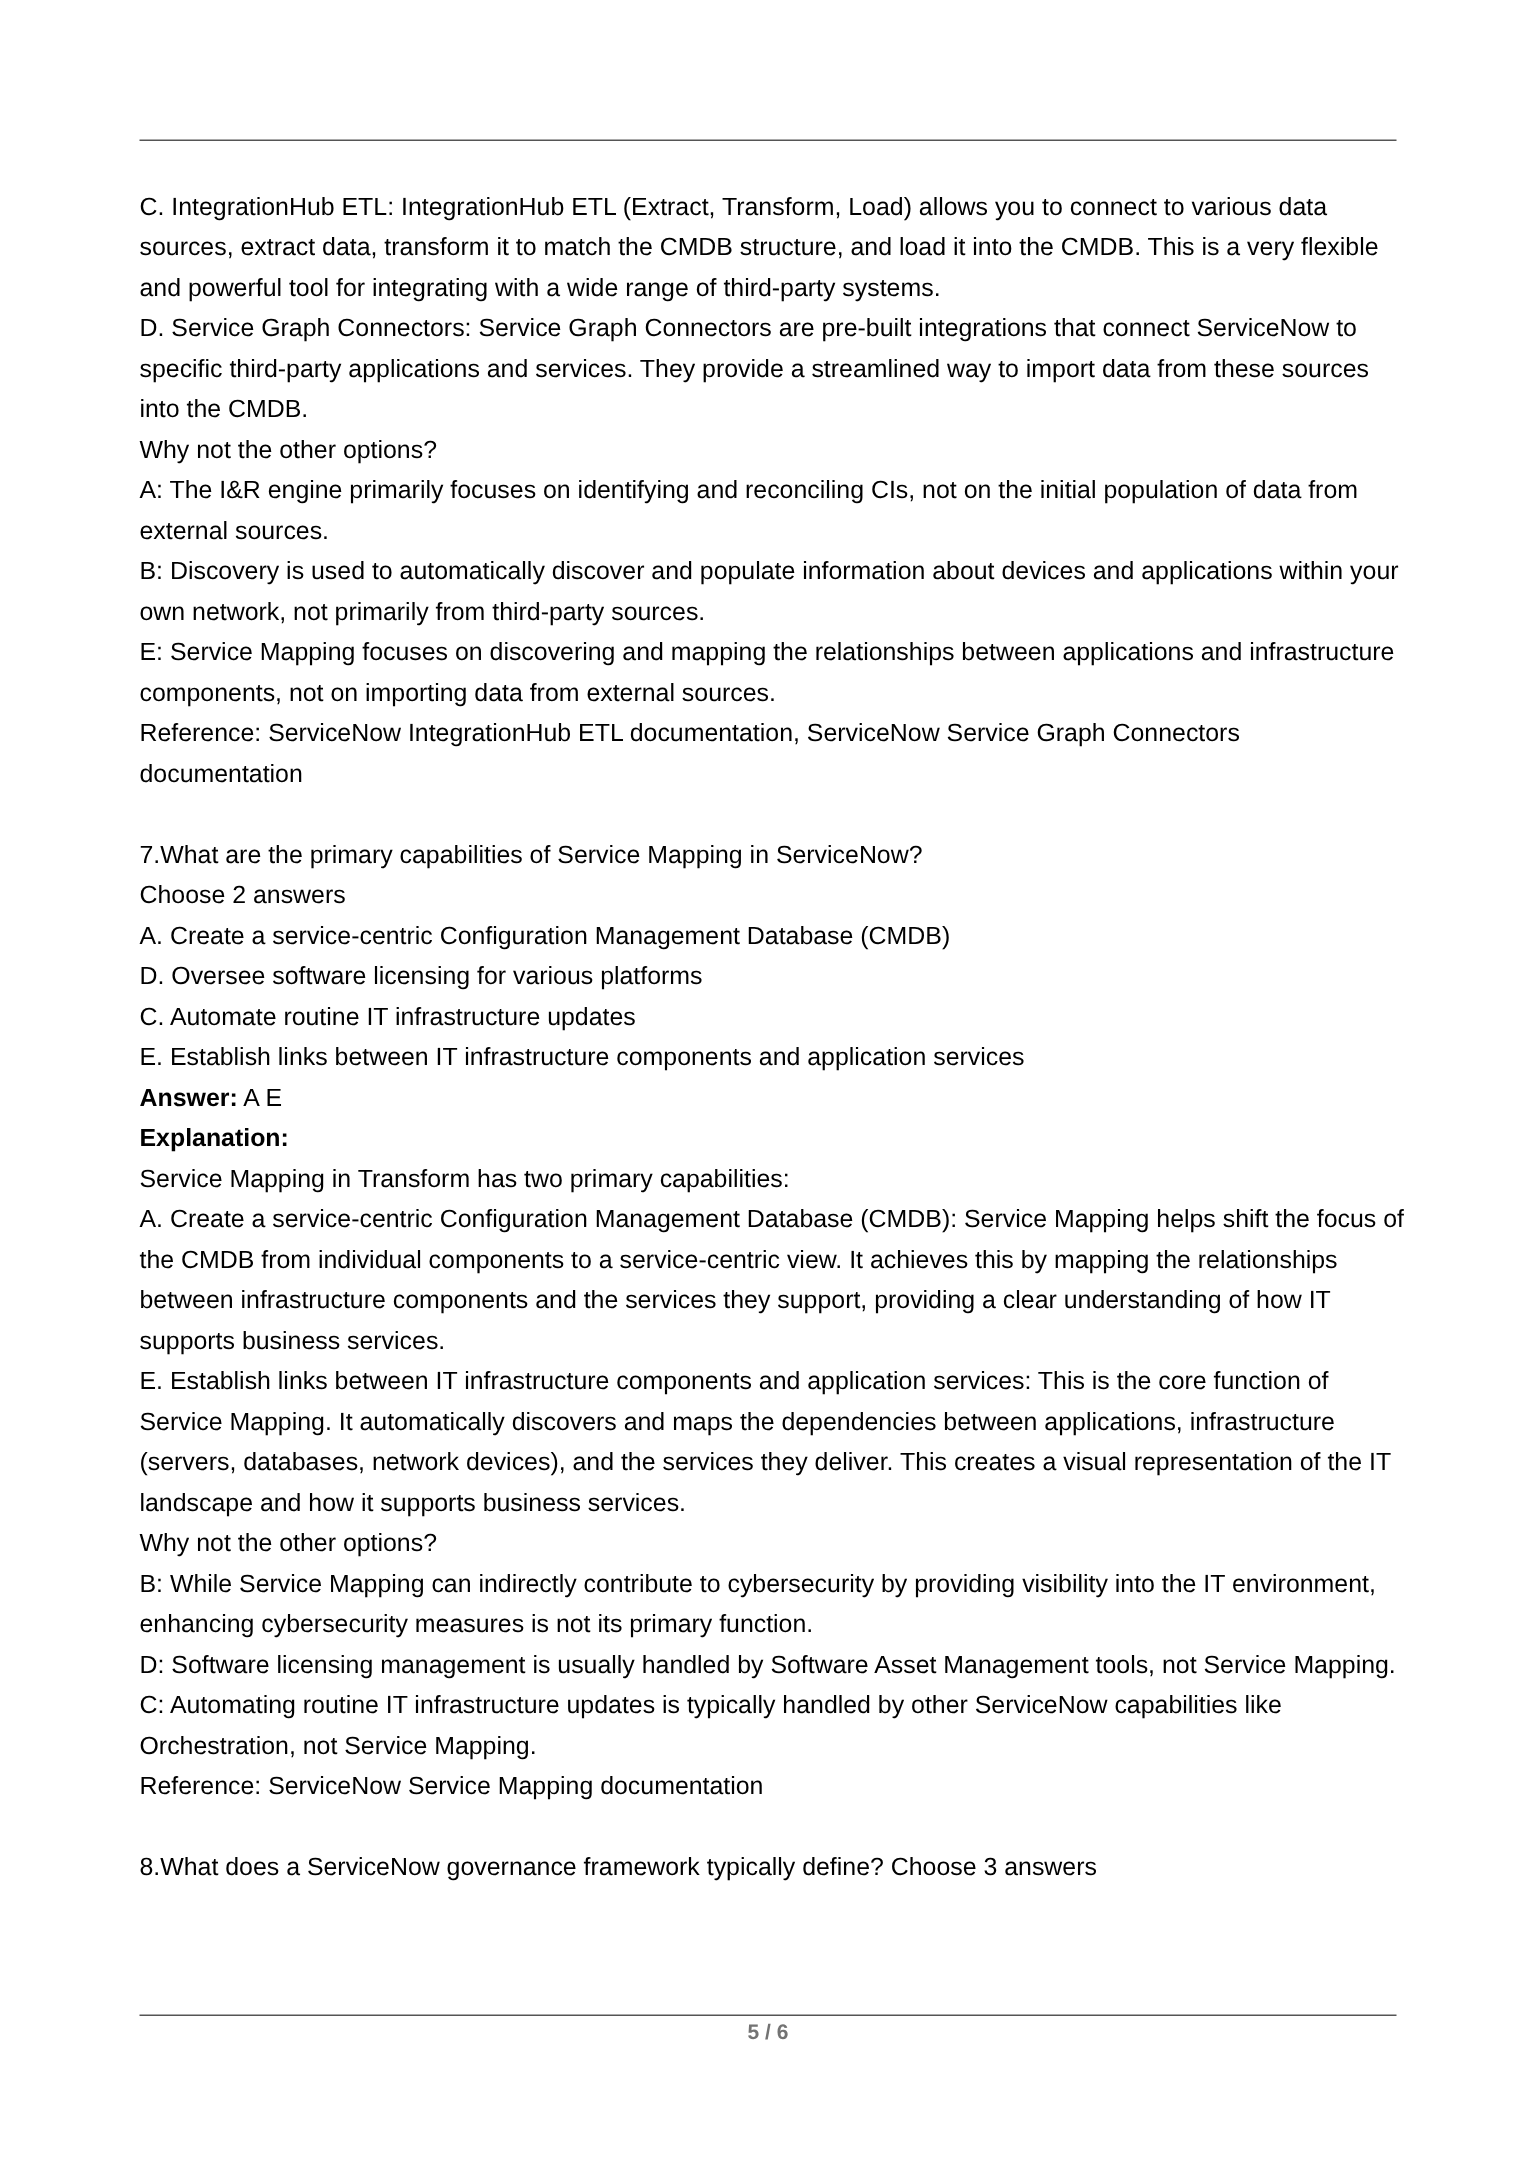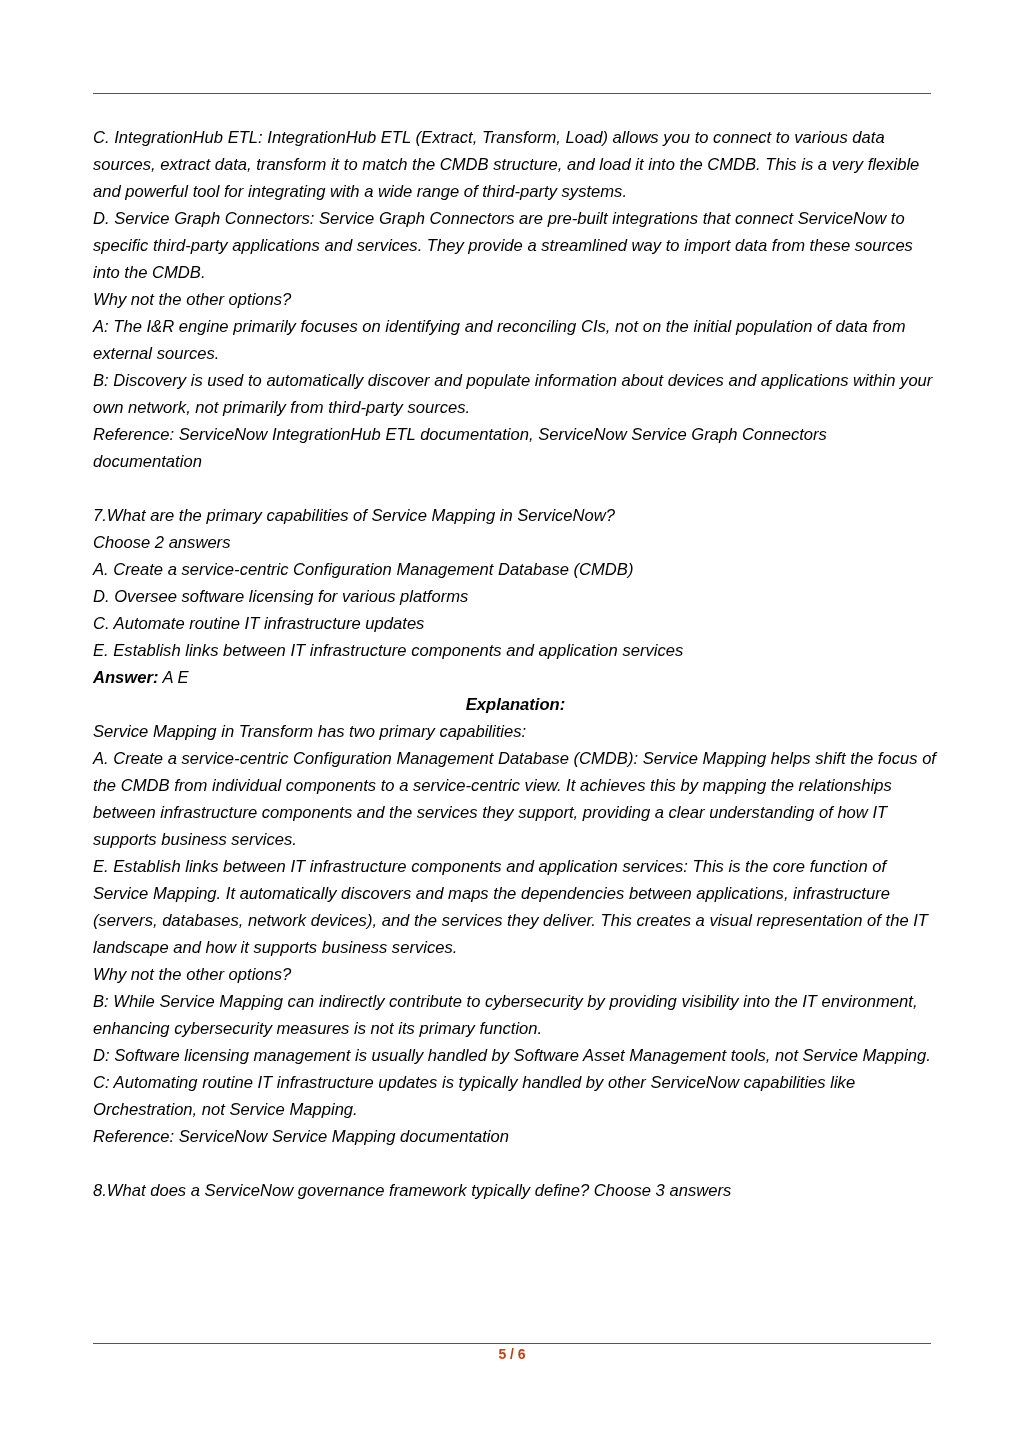--- a/index.html
+++ b/index.html
@@ -3,38 +3,39 @@
 <meta charset="utf-8">
 <style>
   html, body { margin: 0; padding: 0; background: #ffffff; }
   body { width: 1024px; height: 1448px; position: relative; overflow: hidden;
          font-family: "Liberation Sans", sans-serif; color: #000; }
   .rule { position: absolute; left: 93px; width: 838px; height: 0;
           border-top: 1.5px solid #555; }
   .rule.top { top: 93px; }
   .rule.bottom { top: 1343px; }
   .content { position: absolute; left: 93px; top: 124px; width: 845px;
-             font-size: 16.6px; line-height: 27px; font-style: italic; }
+             font-size: 16.6px; line-height: 27px; }
   .content p { margin: 0; }
   .gap { height: 27px; }
-  .bold { font-weight: bold; text-align: center; }
+  .bold { font-weight: bold; }
   .page-num { position: absolute; top: 1346px; left: 0; width: 1024px;
-              text-align: center; font-size: 14px; font-weight: bold; color: #c2410c; }
+              text-align: center; font-size: 14px; font-weight: bold; color: #737373; }
 </style>
 </head>
 <body>
 
 <div class="rule top"></div>
 
 <div class="content">
   <p>C. IntegrationHub ETL: IntegrationHub ETL (Extract, Transform, Load) allows you to connect to various data sources, extract data, transform it to match the CMDB structure, and load it into the CMDB. This is a very flexible and powerful tool for integrating with a wide range of third-party systems.</p>
   <p>D. Service Graph Connectors: Service Graph Connectors are pre-built integrations that connect ServiceNow to specific third-party applications and services. They provide a streamlined way to import data from these sources into the CMDB.</p>
   <p>Why not the other options?</p>
   <p>A: The I&amp;R engine primarily focuses on identifying and reconciling CIs, not on the initial population of data from external sources.</p>
   <p>B: Discovery is used to automatically discover and populate information about devices and applications within your own network, not primarily from third-party sources.</p>
+  <p>E: Service Mapping focuses on discovering and mapping the relationships between applications and infrastructure components, not on importing data from external sources.</p>
   <p>Reference: ServiceNow IntegrationHub ETL documentation, ServiceNow Service Graph Connectors documentation</p>
 
   <div class="gap"></div>
 
   <p>7.What are the primary capabilities of Service Mapping in ServiceNow?</p>
   <p>Choose 2 answers</p>
   <p>A. Create a service-centric Configuration Management Database (CMDB)</p>
   <p>D. Oversee software licensing for various platforms</p>
   <p>C. Automate routine IT infrastructure updates</p>
   <p>E. Establish links between IT infrastructure components and application services</p>

